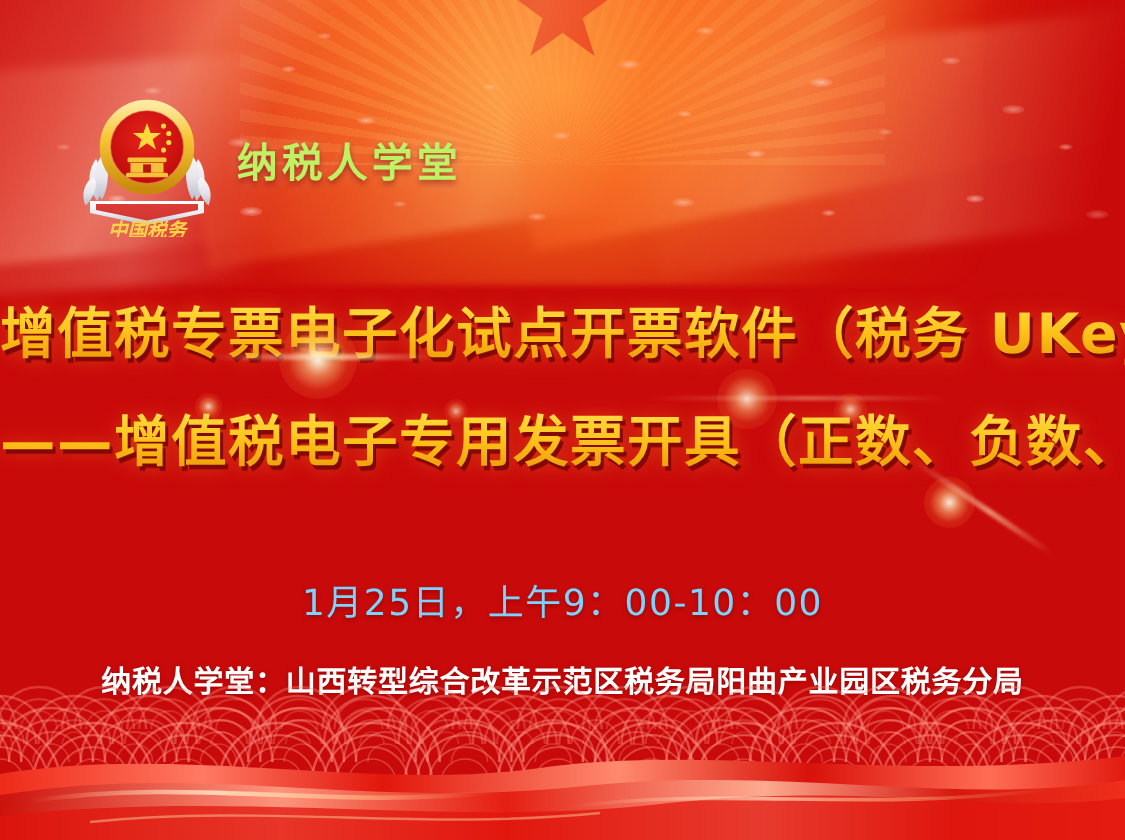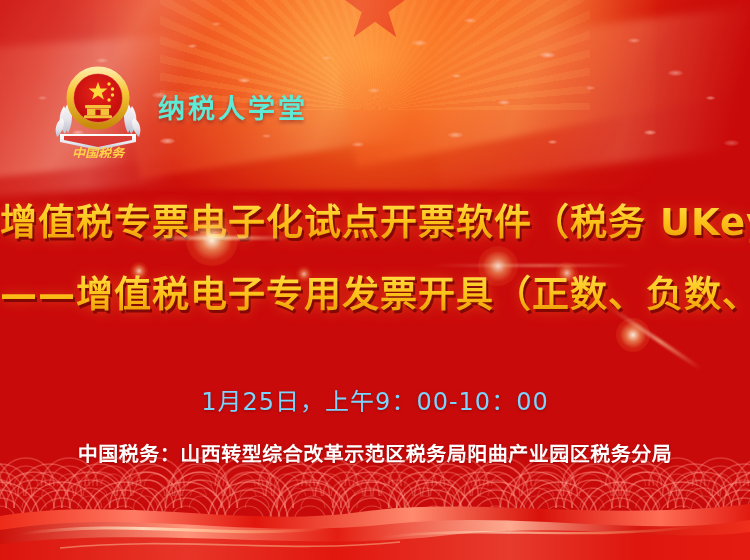--- a/index.html
+++ b/index.html
@@ -72,21 +72,21 @@
 
   
   .waves{position:absolute;left:0;bottom:0;width:750px;height:110px;overflow:hidden;}
   .silk{position:absolute;left:0;bottom:0;width:750px;height:78px;}
 
   
   .header{position:absolute;left:52px;top:58px;display:flex;align-items:center;gap:14px;}
   .emblem-wrap{position:relative;width:92px;height:100px;font-style:italic;}
   .brand-text{
     font-family:Liberation Serif, serif;
-    font-size:27px;font-weight:700;color:#5eead4;letter-spacing:3px;
+    font-size:27px;font-weight:700;color:#bef264;letter-spacing:3px;
     text-shadow:0 2px 4px rgba(110,0,0,.60), 0 0 10px rgba(255,220,200,.35);
     padding-bottom:4px;
   }
 
   
   .titles{position:absolute;left:0;top:196px;width:750px;text-align:center;}
   .title-line{
     font-family:"DejaVu Sans","Liberation Sans",sans-serif;
     font-weight:700;
     font-size:37px;
@@ -238,21 +238,21 @@
   <div class="flare" style="left:478px;top:246px;width:40px;height:40px;opacity:.85;"></div>
   <div class="streak" style="left:430px;top:264px;width:200px;height:3px;opacity:.55;"></div>
   <div class="flare" style="left:130px;top:262px;width:18px;height:18px;opacity:.8;"></div>
   <div class="flare" style="left:296px;top:266px;width:16px;height:16px;opacity:.7;"></div>
   <div class="flare" style="left:556px;top:262px;width:22px;height:22px;opacity:.75;"></div>
   <div class="flare" style="left:616px;top:318px;width:34px;height:34px;opacity:.95;"></div>
   <div class="streak" style="left:600px;top:336px;width:110px;height:4px;transform:rotate(34deg);opacity:.8;"></div>
 
   <div class="datetime">1月25日，上午9：00-10：00</div>
 
-  <div class="organizer">中国税务：山西转型综合改革示范区税务局阳曲产业园区税务分局</div>
+  <div class="organizer">纳税人学堂：山西转型综合改革示范区税务局阳曲产业园区税务分局</div>
 
   <div class="waves">
     <svg width="750" height="110" viewBox="0 0 750 110" aria-hidden="true" id="wave-svg">
       <defs>
         <linearGradient id="gArc" x1="0" y1="0" x2="0" y2="1">
           <stop offset="0%" stop-color="#ff6a52" stop-opacity=".95"></stop>
           <stop offset="100%" stop-color="#e01208" stop-opacity=".45"></stop>
         </linearGradient>
       </defs>
       <g id="arc-group" fill="none" stroke="#ff8574" stroke-opacity=".55" stroke-width="1.6">

